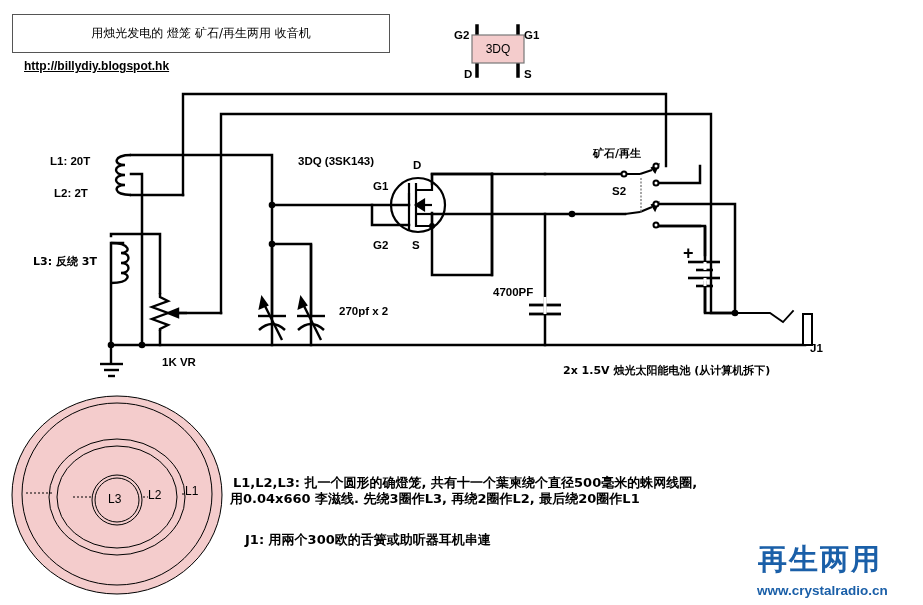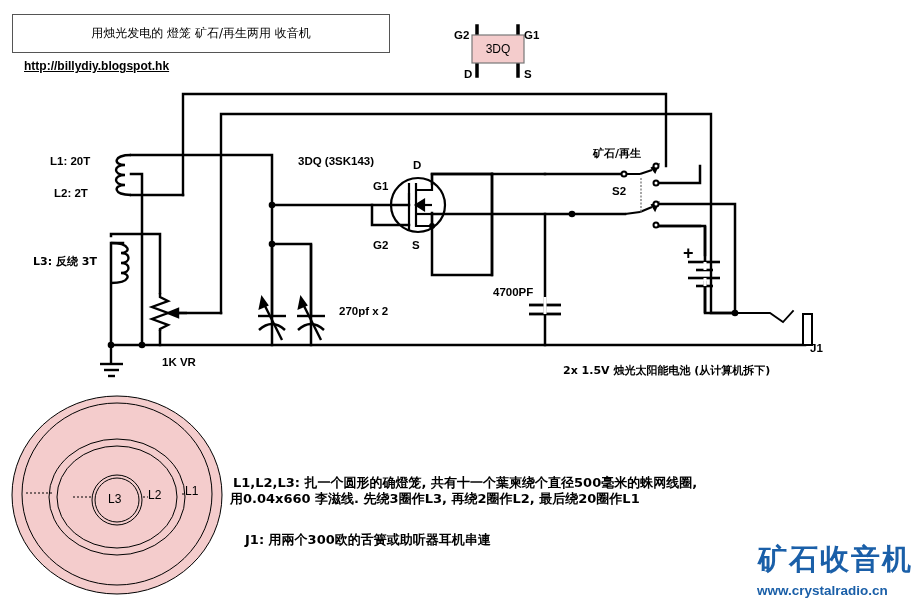--- a/index.html
+++ b/index.html
@@ -202,14 +202,14 @@
   </g>
   <text x="108" y="503" font-family="Liberation Sans, sans-serif" font-size="12">L3</text>
   <text x="148" y="499" font-family="Liberation Sans, sans-serif" font-size="12">L2</text>
   <text x="185" y="495" font-family="Liberation Sans, sans-serif" font-size="12">L1</text>
 </svg>
 
 <div class="note" style="left:233px;top:439px;">L1,L2,L3: 扎一个圆形的确燈笼, 共有十一个葉柬绕个直径500毫米的蛛网线圈,</div>
 <div class="note" style="left:230px;top:455px;">用0.04x660 李滋线. 先绕3圈作L3, 再绕2圈作L2, 最后绕20圈作L1</div>
 <div class="note" style="left:245px;top:496px;">J1: 用兩个300欧的舌簧或助听器耳机串連</div>
 
-<div class="logo-cn">矿石收音机</div>
+<div class="logo-cn">再生两用</div>
 <div class="logo-url">www.crystalradio.cn</div>
 
 </body></html>

